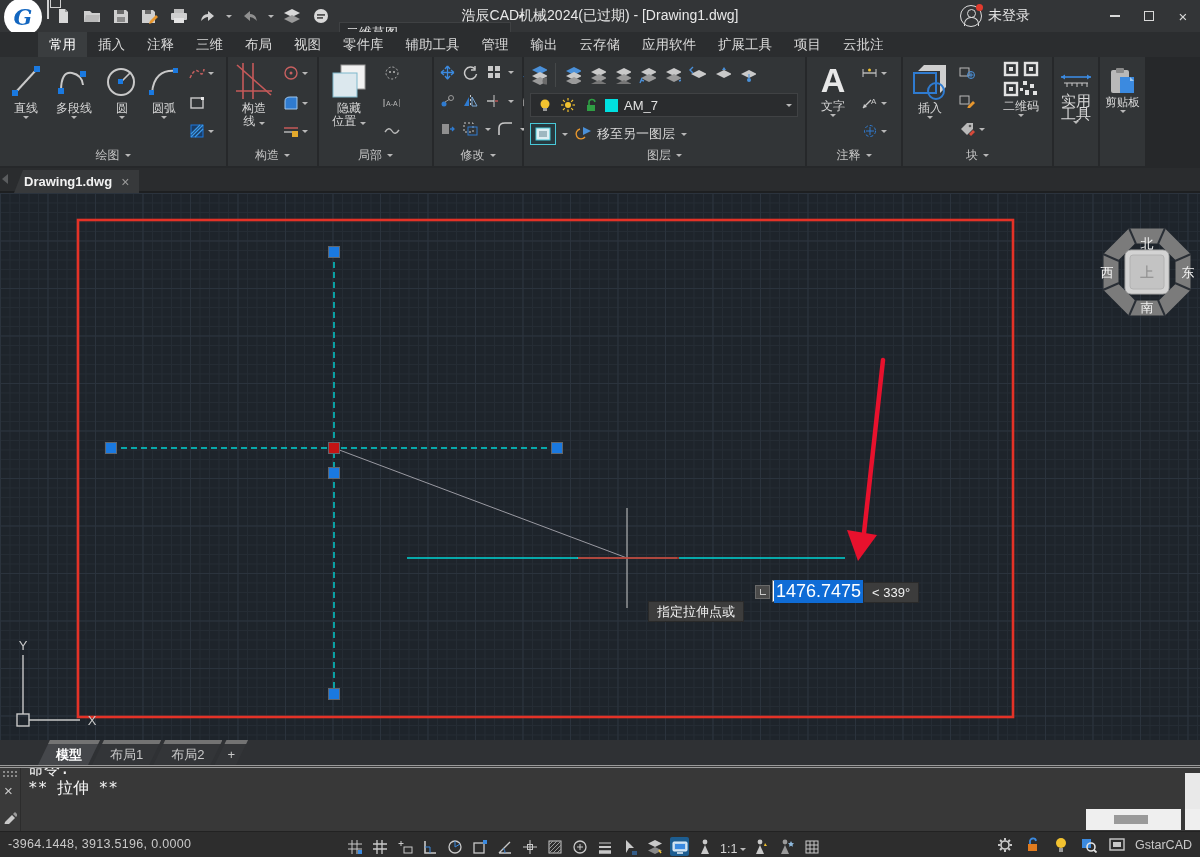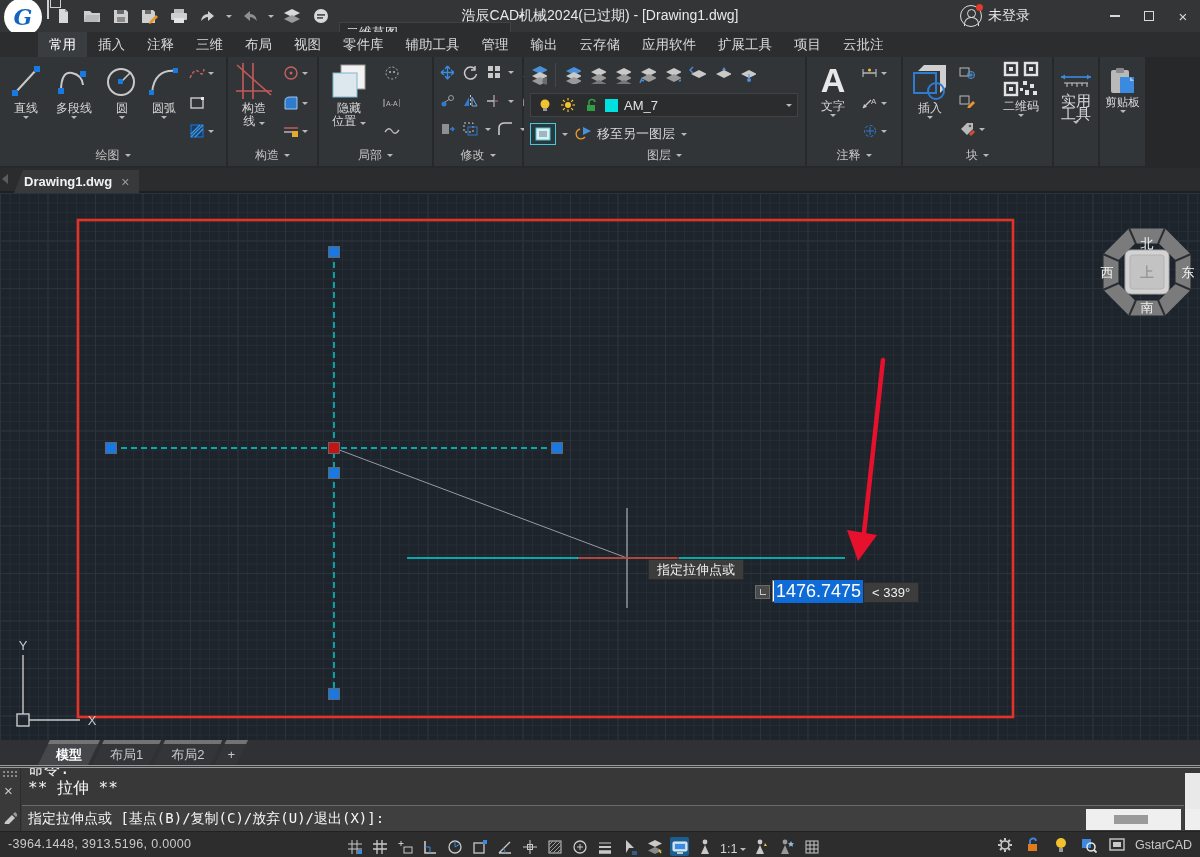--- a/index.html
+++ b/index.html
@@ -62,21 +62,21 @@
   .doc-nav { position:absolute; left:2px; top:6px; width:0; height:0; border-top:5px solid transparent; border-bottom:5px solid transparent; border-right:6px solid #5a5c5e; }
 
   
   .canvas { position:absolute; left:0; top:193px; width:1200px; height:547px; background-color:#1e242b;
     background-image:
       linear-gradient(#2b333d 1px, transparent 1px), linear-gradient(90deg,#2b333d 1px, transparent 1px),
       linear-gradient(#252c34 1px, transparent 1px), linear-gradient(90deg,#252c34 1px, transparent 1px);
     background-size:47.5px 47.5px, 47.5px 47.5px, 9.5px 9.5px, 9.5px 9.5px; }
   .canvas svg.overlay { position:absolute; left:0; top:0; }
   .dyn { position:absolute; font-size:13px; }
-  .dyn-label { left:648px; top:366px; height:21px; padding:0 8px; background:#3c3c3c; border:1px solid #2a2a2a; color:#f0f0f0; display:flex; align-items:center; }
+  .dyn-label { left:648px; top:408px; height:21px; padding:0 8px; background:#3c3c3c; border:1px solid #2a2a2a; color:#f0f0f0; display:flex; align-items:center; }
   .dyn-key { left:755px; top:392px; width:15px; height:14px; background:#4a4a4a; border:1px solid #6a6a6a; display:flex; align-items:center; justify-content:center; }
   .dyn-key i { display:block; width:6px; height:6px; border-left:1.5px solid #c9c9c9; border-bottom:1.5px solid #c9c9c9; }
   .dyn-input { left:772px; top:387px; width:88px; height:22px; background:#fff; border:1px solid #777; display:flex; align-items:center; padding:1px; }
   .dyn-input .sel { background:#0f6cd6; color:#fff; padding:1px 2px; font-size:18px; }
   .dyn-input .caret { width:9px; height:16px; background:#fff; border-left:1px solid #888; }
   .dyn-angle { left:863px; top:389px; height:21px; padding:0 8px; background:#3c3c3c; border:1px solid #2a2a2a; color:#f0f0f0; display:flex; align-items:center; }
 
   
   .layoutrow { position:absolute; left:0; top:740px; width:1200px; height:25px; background:#2f3134; display:flex; align-items:stretch; padding-left:46px; }
   .ltab { position:relative; margin-left:-8px; padding:0 18px; display:flex; align-items:center; font-size:13px; color:#c9c9c9; background:#333538; clip-path:polygon(12px 0, 100% 0, calc(100% - 12px) 100%, 0 100%); border-top:4px solid #737373; }
@@ -818,21 +818,20 @@
             <path d="M10 4 l2-2 3 3 -2 2z" fill="#9a9a9a"></path>
           </svg>
         </span>
     </div>
     <div class="cmd-hist">
       <div class="inner">
         <div>命令:</div>
         <div>**  拉伸  **</div>
       </div>
     </div>
-    <div class="cmd-prompt">指定拉伸点或  [基点(B)/复制(C)/放弃(U)/退出(X)]:</div>
     <div class="vscroll"></div>
     <div class="hscroll">
         <span class="thumb"></span>
       </div>
     <div class="corner"></div>
   </div>
 
   <div class="statusbar">
     <span class="coords">-3964.1448, 3913.5196, 0.0000</span>
     <div class="sicons">

